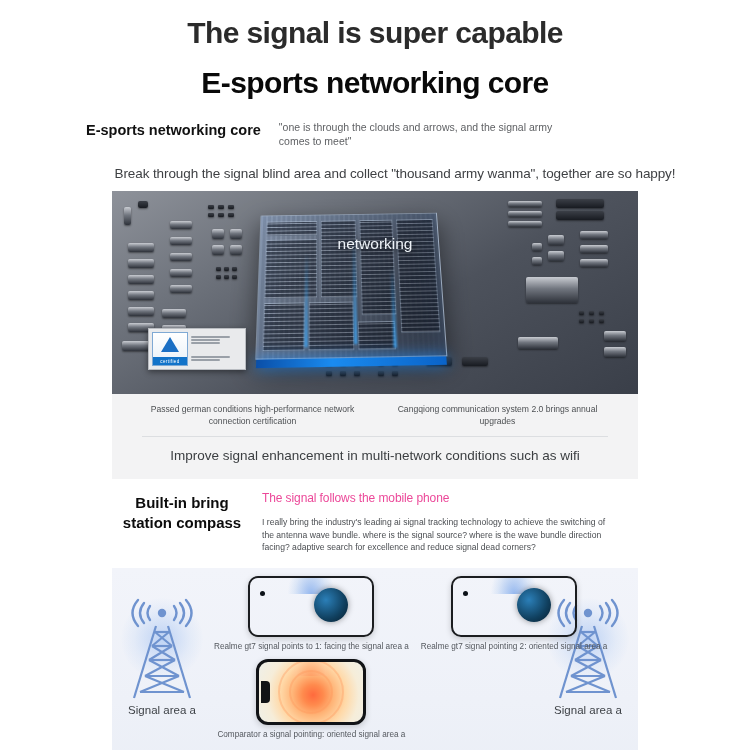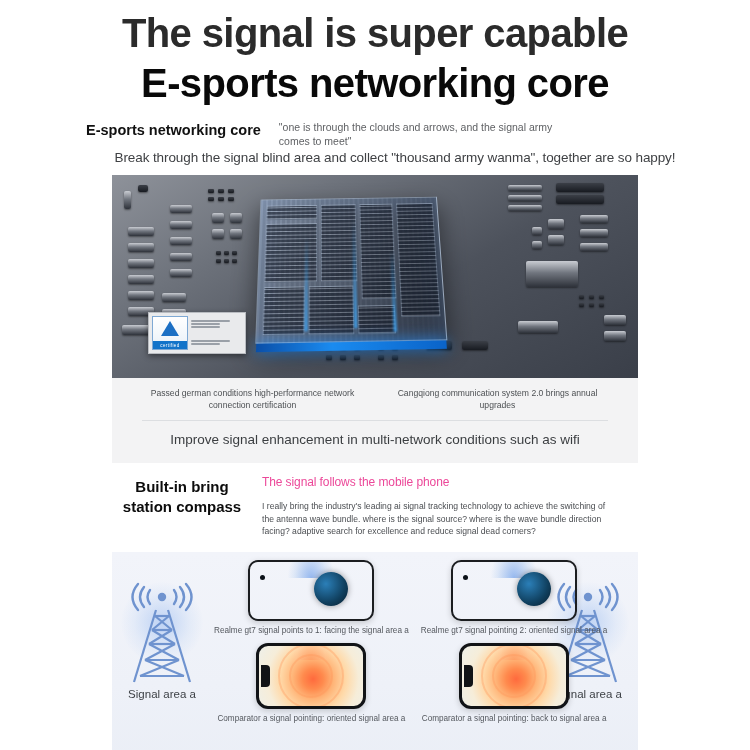--- a/index.html
+++ b/index.html
@@ -19,21 +19,21 @@
     background: #ffffff;
   }
 
   
   .hero {
     padding-top: 8px;
     text-align: center;
   }
   .hero-line {
     font-weight: 700;
-    font-size: 40px;
+    font-size: 30px;
     line-height: 50px;
     color: #1b1b1b;
     letter-spacing: -0.6px;
   }
   .hero-line.l1 { color: #2b2b2b; }
   .hero-line.l2 { color: #090909; }
 
   
   .subhead-row {
     display: flex;
@@ -53,21 +53,21 @@
     line-height: 14px;
     color: #5f6164;
     margin-left: 18px;
     max-width: 280px;
   }
 
   .tagline {
     text-align: center;
     font-size: 13.5px;
     color: #3f4144;
-    margin-top: 2px;
+    margin-top: 18px;
     letter-spacing: -0.1px;
     padding-left: 40px;
   }
 
   
   .panel {
     position: relative;
     margin: 0 auto;
     width: 526px;
     background: #f3f3f4;
@@ -472,20 +472,21 @@
         <div class="die-grid" style="left:140px;top:6px;width:38px;height:118px;"></div>
         <div class="die-grid" style="left:6px;top:92px;width:40px;height:48px;"></div>
         <div class="die-grid" style="left:50px;top:92px;width:44px;height:48px;"></div>
         <div class="die-grid" style="left:98px;top:112px;width:36px;height:28px;"></div>
         <div class="die-glow" style="left:46px;top:40px;width:3px;height:96px;"></div>
         <div class="die-glow" style="left:94px;top:22px;width:3px;height:112px;"></div>
         <div class="die-glow" style="left:132px;top:56px;width:3px;height:82px;"></div>
       </div>
 
       <div class="chip-caption-overlay">
+        <div>networking</div>
       </div>
 
       <div class="cert-badge">
         <div class="cert-logo">
           <div class="cert-tri"></div>
           <div class="cert-word">certified</div>
         </div>
         <div class="cert-lines">
           <div>
               <i class="m"></i>
@@ -607,27 +608,18 @@
 
       <div class="compare-col">
         <div class="cell">
           <div class="phone-land">
             <div class="wave"></div>
             <div class="cam-blob"></div>
             <div class="cam-dot"></div>
           </div>
           <div class="cell-caption">Realme gt7 signal pointing 2: oriented signal area a</div>
         </div>
-        <div class="cell">
-          <div class="phone-port">
-            <div class="wave"></div>
-            <div class="notch"></div>
-            <div class="ring" style="width:66px;height:66px;"></div>
-            <div class="ring" style="width:44px;height:44px;"></div>
-          </div>
-          <div class="cell-caption">Comparator a signal pointing: back to signal area a</div>
-        </div>
       </div>
     </div>
 
   </div>
 
 </div>
 
 </body></html>

